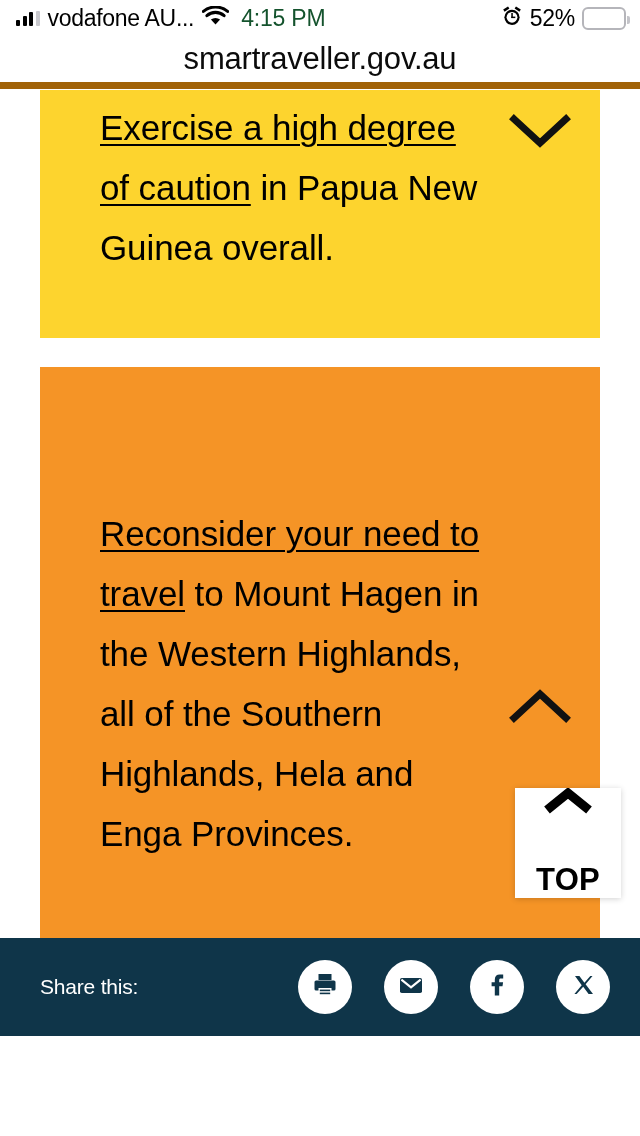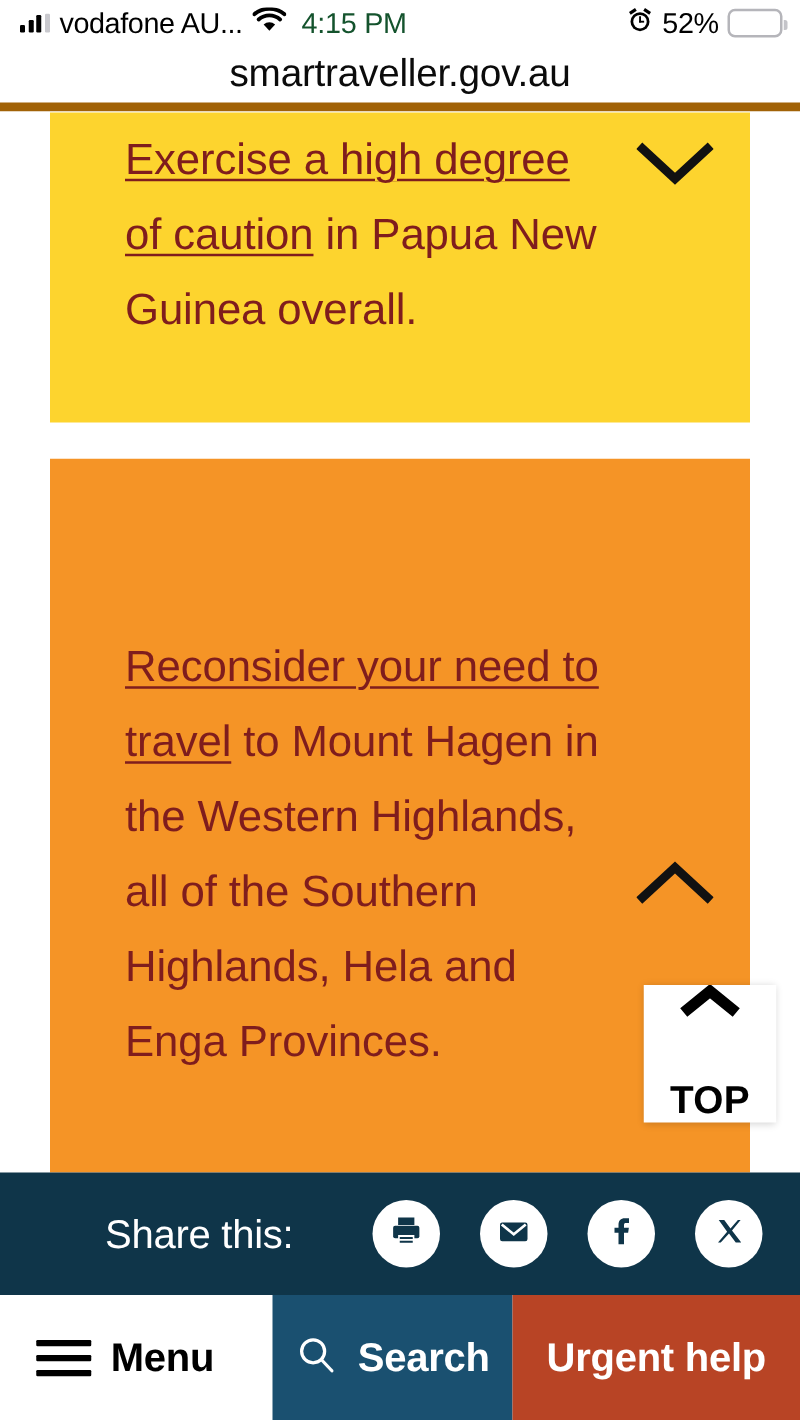--- a/index.html
+++ b/index.html
@@ -148,21 +148,21 @@
     top: 277px;
     height: 590px;
     background: #f59426;
   }
 
   .alert-text {
     flex: 1 1 auto;
     padding: 0 0 0 60px;
     font-size: 35px;
     line-height: 60px;
-    color: #7f1d1d;
+    color: #000000;
     letter-spacing: -0.1px;
     max-width: 440px;
   }
   .alert-orange .alert-text {
     padding-top: 44px;
   }
   .alert-text u {
     text-decoration: underline;
     text-decoration-thickness: 2px;
     text-underline-offset: 4px;
@@ -208,24 +208,23 @@
     top: 938px;
     width: 640px;
     height: 98px;
     background: #0f3549;
     display: flex;
     align-items: center;
     padding: 0 30px 0 40px;
     z-index: 6;
   }
   .share-label {
-    font-size: 32px;
+    font-size: 21px;
     color: #ffffff;
     letter-spacing: -0.2px;
-    margin-left: 44px;
   }
   .share-icons {
     margin-left: auto;
     display: flex;
     align-items: center;
     gap: 32px;
   }
   .share-circle {
     width: 54px;
     height: 54px;
@@ -406,40 +405,14 @@
         <span>
           <svg width="28" height="28" viewBox="0 0 28 28">
             <path d="M6 5 h4.4 l5 6.8 L21.3 5 h2.2 l-6.9 8.3 L24 23 h-4.4 l-5.4-7.3 L7.6 23 H5.4 l7.3-8.7 Z" fill="#0f3549"></path>
           </svg>
         </span>
       </span>
 
     </div>
   </div>
 
-  <div class="bottomnav">
-
-    <div class="nav-btn nav-menu">
-      <span class="hamburger">
-        <span></span>
-          <span></span>
-          <span></span>
-      </span>
-      <span class="nav-label">Menu</span>
-    </div>
-
-    <div class="nav-btn nav-search">
-      <span>
-        <svg width="34" height="34" viewBox="0 0 34 34">
-          <circle cx="14.5" cy="14" r="9.2" fill="none" stroke="#fff" stroke-width="2.6"></circle>
-          <line x1="21.4" y1="21" x2="29.5" y2="29.6" stroke="#fff" stroke-width="2.6" stroke-linecap="round"></line>
-        </svg>
-      </span>
-      <span class="nav-label">Search</span>
-    </div>
-
-    <div class="nav-btn nav-urgent">
-      <span class="nav-label">Urgent help</span>
-    </div>
-
-  </div>
 
 </div>
 
 </body></html>

